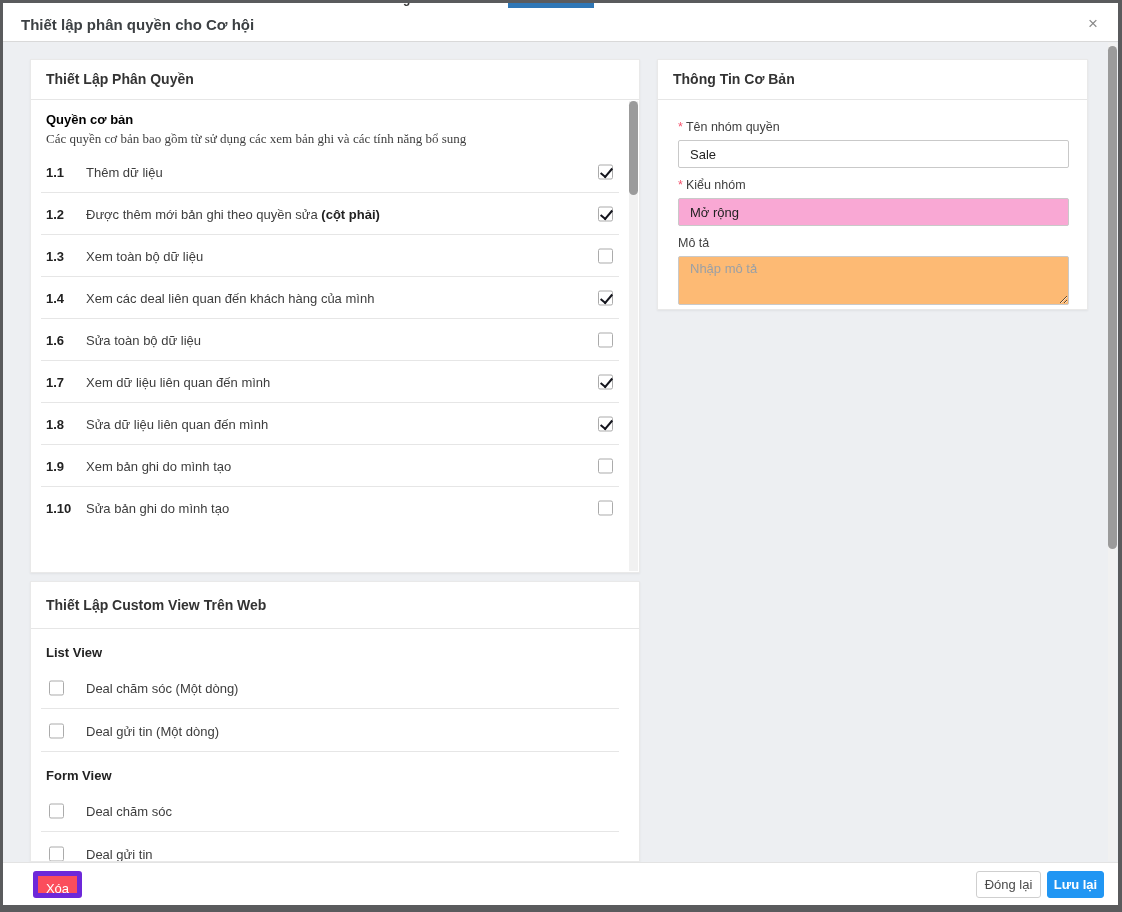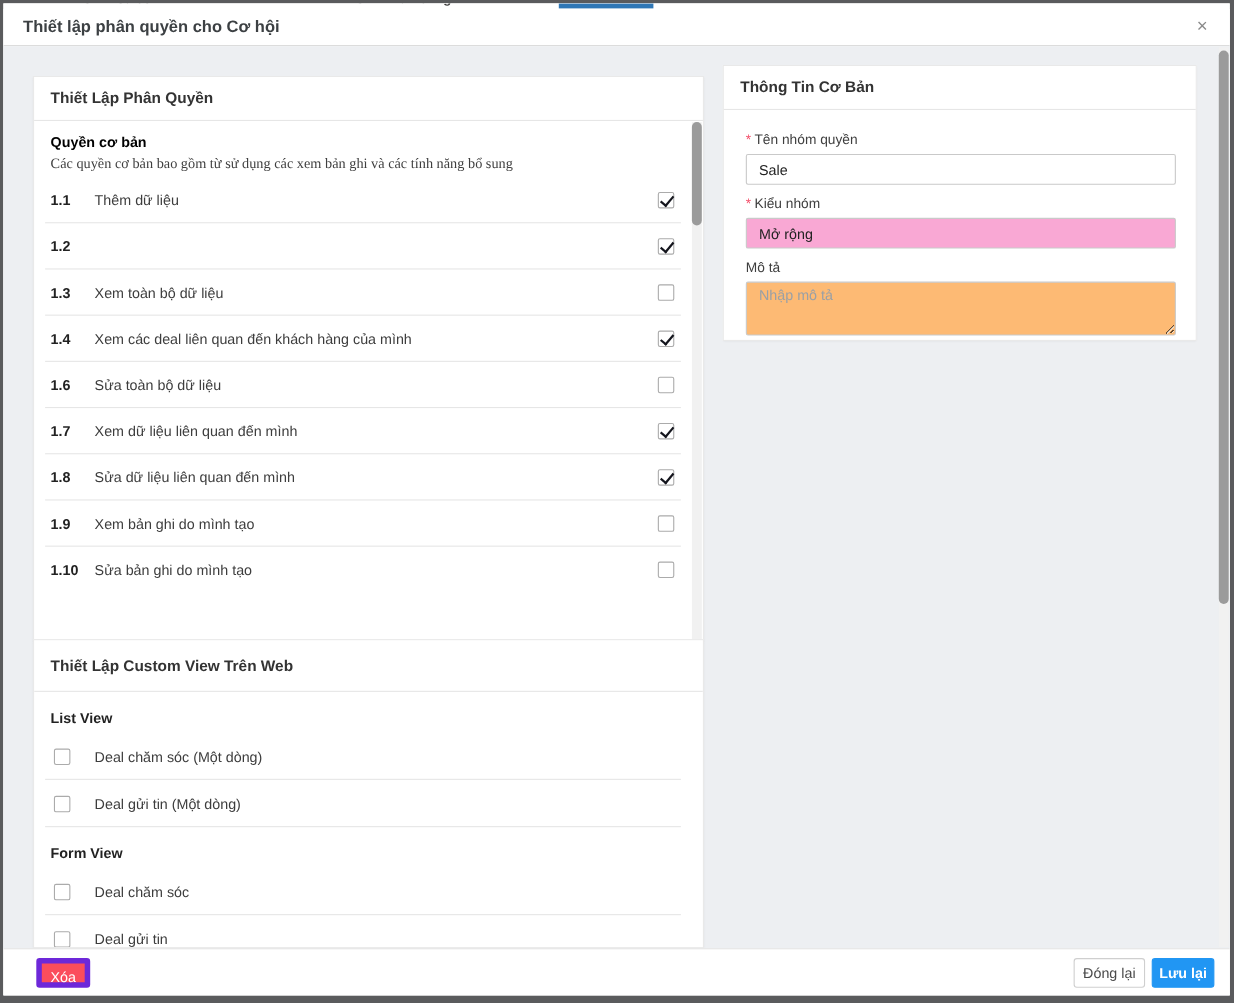--- a/index.html
+++ b/index.html
@@ -23,21 +23,21 @@
   .modal-close { position:absolute; right:12px; top:0; width:26px; height:33px; line-height:32px; text-align:center; font-size:17px; color:#8a8a8a; cursor:pointer; }
 
   .modal-body { position:absolute; top:34px; left:0; right:0; bottom:43px; background:#edeff2; }
 
   .card { position:absolute; background:#ffffff; border:1px solid #e9e9e9; box-shadow:0 1px 2px rgba(0,0,0,0.06); }
   .card-header { height:40px; border-bottom:1px solid #e6e6e6; position:relative; }
   .card-header .card-title { position:absolute; left:15px; top:0; line-height:39px; font-size:14px; font-weight:bold; color:#333; }
   .card-header.tall { height:47px; }
   .card-header.tall .card-title { line-height:46px; }
 
-  .card-perms { left:27px; top:27px; width:610px; height:514px; }
+  .card-perms { left:27px; top:17px; width:610px; height:514px; }
   .card-custom { left:27px; top:539px; width:610px; bottom:0; overflow:hidden; }
   .card-info  { left:654px; top:17px; width:431px; height:251px; }
 
   .perm-group { padding:12px 15px 4px 15px; }
   .perm-group-title { font-size:13px; font-weight:bold; color:#000000; }
   .perm-group-desc { font-size:13px; color:#3f3f3f; margin-top:4px;font-family:Liberation Serif, serif; }
 
   .perm-row { position:relative; height:42px; }
   .perm-row::after { content:""; position:absolute; left:10px; right:20px; bottom:0; border-bottom:1px solid #e6e6e6; }
   .perm-row.last::after { border-bottom:none; }
@@ -111,20 +111,21 @@
             <div class="perm-group-desc">Các quyền cơ bản bao gồm từ sử dụng các xem bản ghi và các tính năng bổ sung</div>
           </div>
 
           <div class="perm-row">
             <span class="pnum">1.1</span>
             <span class="plabel">Thêm dữ liệu</span>
             <span class="cb checked"></span>
           </div>
           <div class="perm-row">
             <span class="pnum">1.2</span>
+            <span class="plabel"><span>Được thêm mới bản ghi theo quyền sửa </span><b>(cột phải)</b></span>
             <span class="cb checked"></span>
           </div>
           <div class="perm-row">
             <span class="pnum">1.3</span>
             <span class="plabel">Xem toàn bộ dữ liệu</span>
             <span class="cb"></span>
           </div>
           <div class="perm-row">
             <span class="pnum">1.4</span>
             <span class="plabel">Xem các deal liên quan đến khách hàng của mình</span>

